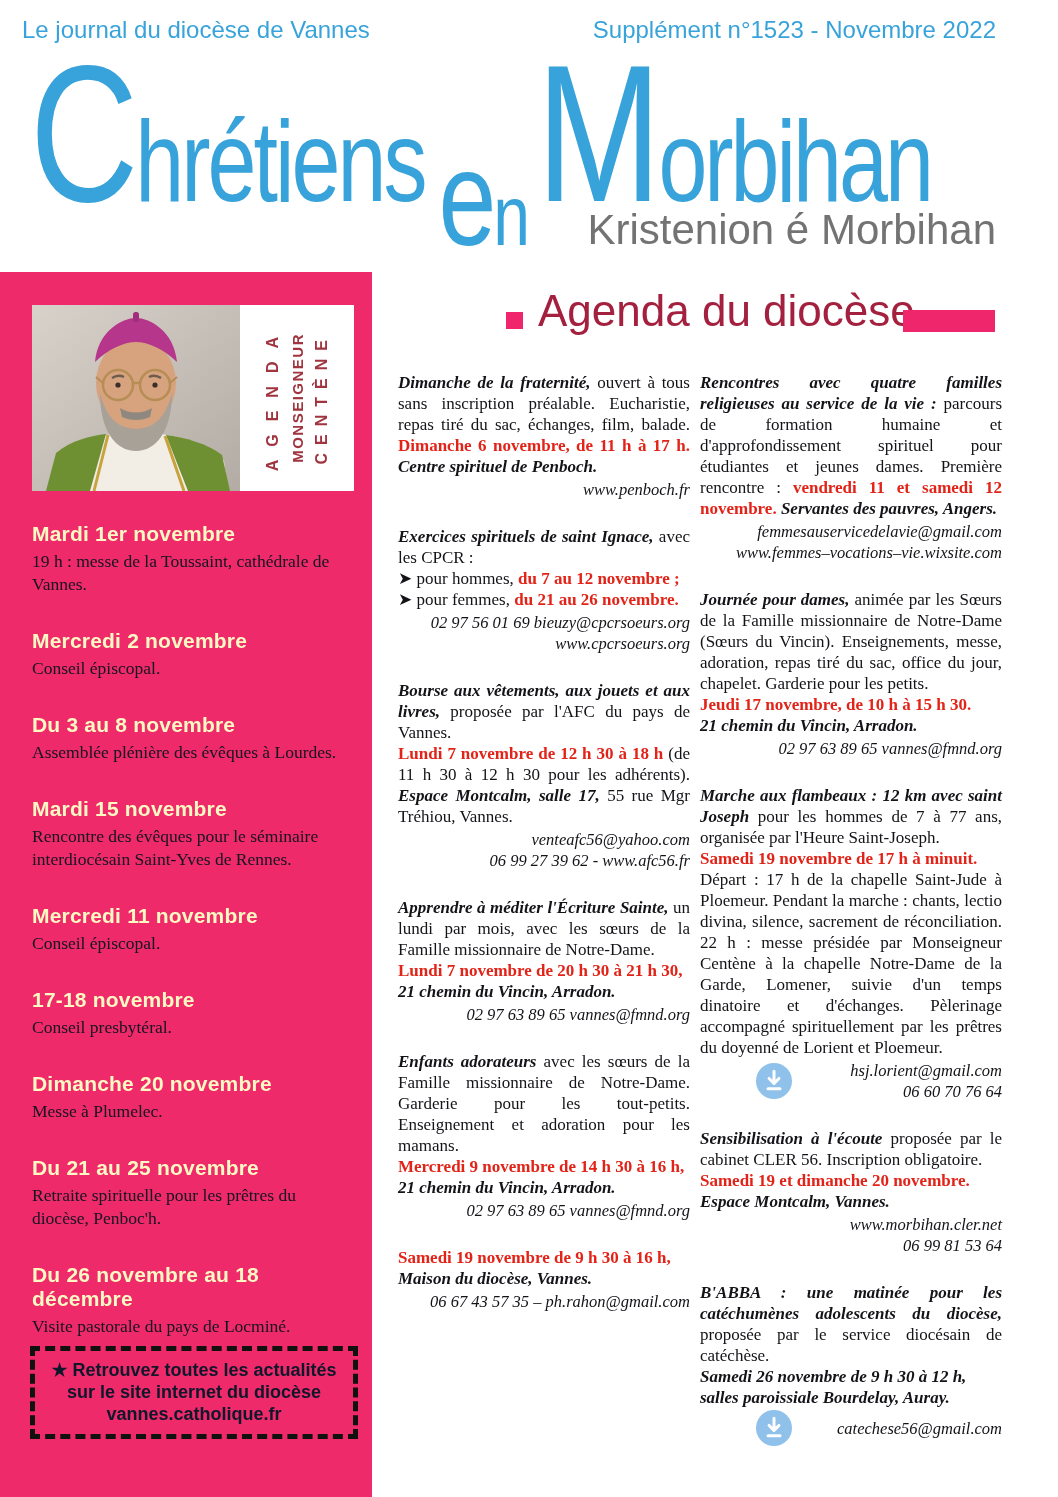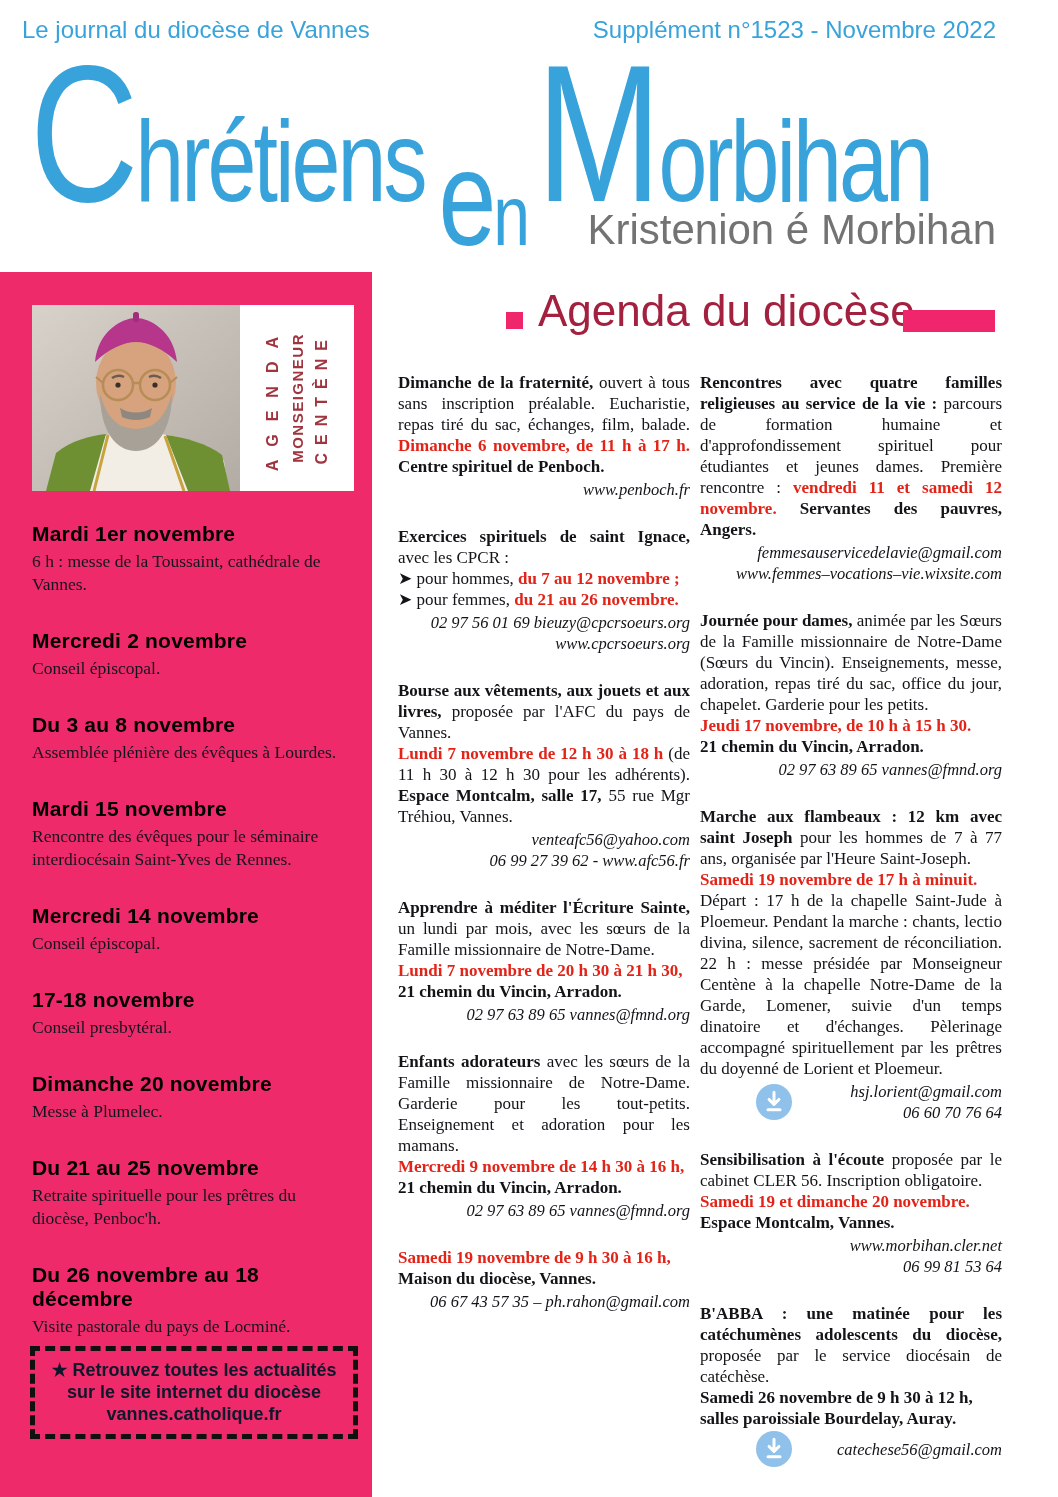--- a/index.html
+++ b/index.html
@@ -49,21 +49,21 @@
     color:#a0353f; font-size:16px;
   }
   .v1 { letter-spacing:13px; }
   .v2 { font-size:15px; letter-spacing:1.5px; }
   .v3 { letter-spacing:8px; }
 
   .s-events { position:absolute; left:32px; top:250px; width:314px; }
   .s-event { margin-bottom:33px; }
   .s-date {
     font-family:"Liberation Sans", sans-serif; font-weight:bold;
-    font-size:21px; color:#000000; margin-bottom:4px; letter-spacing:0.2px;
+    font-size:21px; color:#fef9c3; margin-bottom:4px; letter-spacing:0.2px;
   }
   .s-text { font-size:17.5px; line-height:23px; color:#14141e; }
 
   .dash-box {
     position:absolute; left:30px; top:1074px; width:328px; box-sizing:border-box;
     border:5px dashed #111111; padding:8px 6px 9px; text-align:center;
   }
   .dash-line {
     font-family:"Liberation Sans", sans-serif; font-weight:bold;
     font-size:18px; line-height:22px; color:#0f172a;
@@ -75,21 +75,21 @@
     position:absolute; left:538px; top:286px;
     font-family:"Liberation Sans", sans-serif; font-size:44px; color:#a3203f;
   }
   .bar { position:absolute; left:903px; top:310px; width:92px; height:22px; background:#f0266c; }
 
   .col { position:absolute; top:372px; }
   .col-left  { left:398px; width:292px; }
   .col-right { left:700px; width:302px; }
   .item { margin-bottom:26px; }
   .para { font-size:17px; line-height:21px; color:#131318; text-align:justify; }
-  .seg-b { font-weight:bold; }
+  .seg-b { font-weight:bold;font-style:italic; }
   .seg-r { font-weight:bold; color:#e22318; }
   .contact-row { margin-top:2px; }
   .contact-lines { text-align:right; }
   .contact { font-style:italic; font-size:16.5px; line-height:21px; color:#131318; }
   .with-icon { display:flex; align-items:center; }
   .with-icon .contact-lines { flex:1; }
   .dl-icon { width:36px; height:36px; flex:0 0 36px; margin-left:56px; }
 </style>
 </head>
 <body>
@@ -137,36 +137,36 @@
       <div class="vertical-panel">
         <div class="v-line v1">AGENDA</div>
         <div class="v-line v2">MONSEIGNEUR</div>
         <div class="v-line v3">CENTÈNE</div>
       </div>
     </div>
 
     <div class="s-events">
         <div class="s-event">
           <div class="s-date">Mardi 1er novembre</div>
-          <div class="s-text">6 h : messe de la Toussaint, cathédrale de Vannes.</div>
+          <div class="s-text">19 h : messe de la Toussaint, cathédrale de Vannes.</div>
         </div>
         <div class="s-event">
           <div class="s-date">Mercredi 2 novembre</div>
           <div class="s-text">Conseil épiscopal.</div>
         </div>
         <div class="s-event">
           <div class="s-date">Du 3 au 8 novembre</div>
           <div class="s-text">Assemblée plénière des évêques à Lourdes.</div>
         </div>
         <div class="s-event">
           <div class="s-date">Mardi 15 novembre</div>
           <div class="s-text">Rencontre des évêques pour le séminaire interdiocésain Saint-Yves de Rennes.</div>
         </div>
         <div class="s-event">
-          <div class="s-date">Mercredi 14 novembre</div>
+          <div class="s-date">Mercredi 11 novembre</div>
           <div class="s-text">Conseil épiscopal.</div>
         </div>
         <div class="s-event">
           <div class="s-date">17-18 novembre</div>
           <div class="s-text">Conseil presbytéral.</div>
         </div>
         <div class="s-event">
           <div class="s-date">Dimanche 20 novembre</div>
           <div class="s-text">Messe à Plumelec.</div>
         </div>

